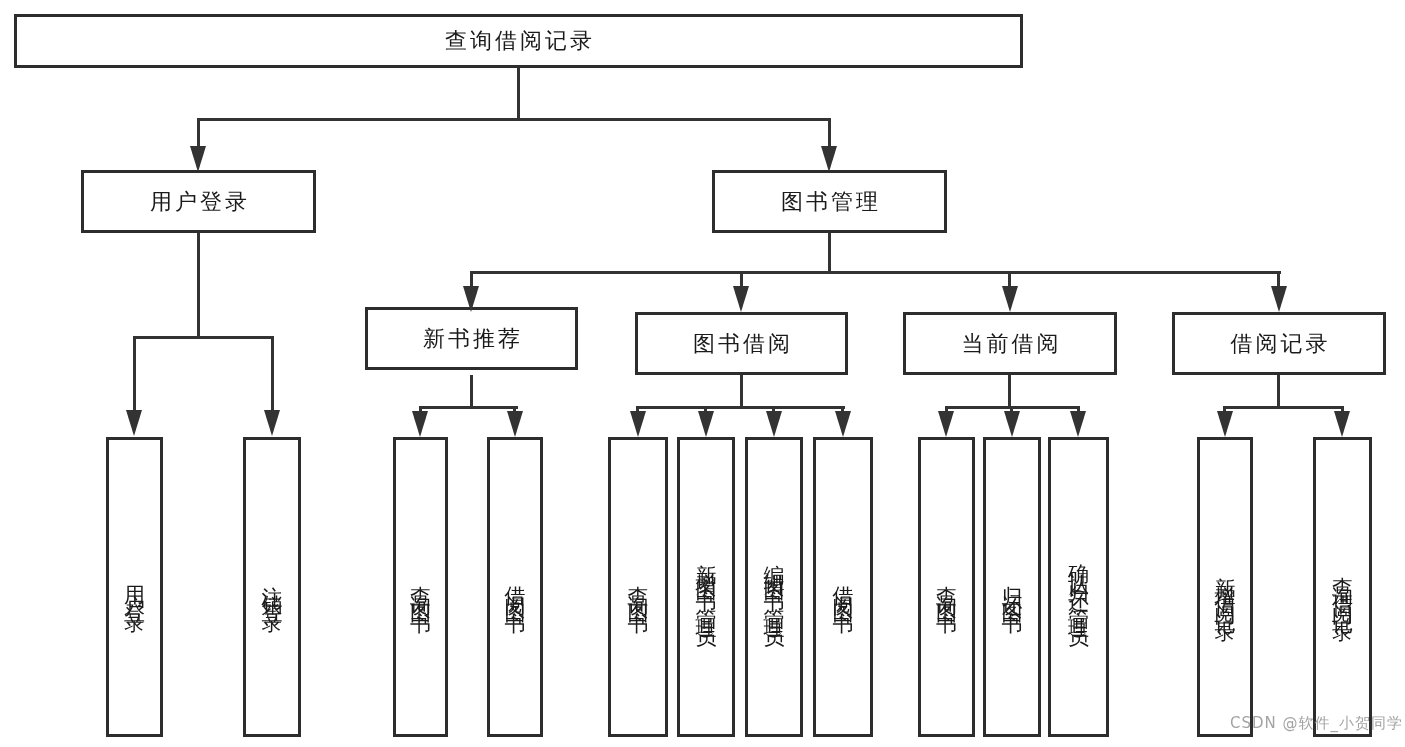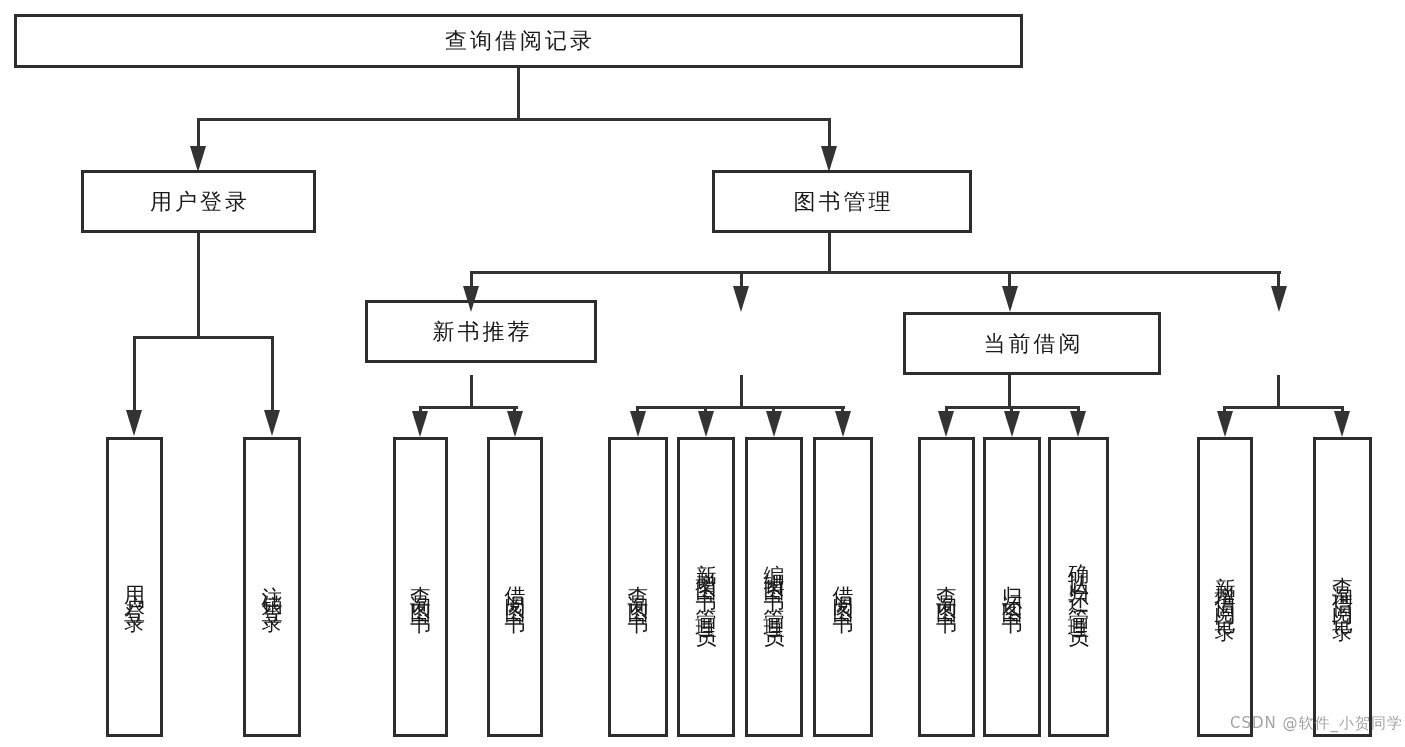--- a/index.html
+++ b/index.html
@@ -37,24 +37,26 @@
   }
 </style>
 </head>
 <body>
 
 <div id="stage">
 
   <div class="box" style="left:14px;top:14px;width:1009px;height:54px">查询借阅记录</div>
 
   <div class="box" style="left:81px;top:170px;width:235px;height:63px">用户登录</div>
-  <div class="box" style="left:712px;top:170px;width:260px;height:63px">图书管理</div>
+  <div class="box" style="left:712px;top:170px;width:235px;height:63px">图书管理</div>
 
-  <div class="box" style="left:365px;top:300px;width:232px;height:63px">新书推荐</div>
-  <div class="box" style="left:903px;top:312px;width:258px;height:63px">当前借阅</div>
+  <div class="box" style="left:365px;top:307px;width:213px;height:63px">新书推荐</div>
+  <div class="box" style="left:635px;top:312px;width:213px;height:63px">图书借阅</div>
+  <div class="box" style="left:903px;top:312px;width:214px;height:63px">当前借阅</div>
+  <div class="box" style="left:1172px;top:312px;width:214px;height:63px">借阅记录</div>
 
   <div class="box vbox" style="left:106px;top:437px;width:57px;height:300px">用户登录</div>
   <div class="box vbox" style="left:243px;top:437px;width:58px;height:300px">注销登录</div>
 
   <div class="box vbox" style="left:393px;top:437px;width:55px;height:300px">查询图书</div>
   <div class="box vbox" style="left:487px;top:437px;width:56px;height:300px">借阅图书</div>
 
   <div class="box vbox" style="left:608px;top:437px;width:60px;height:300px">查询图书</div>
   <div class="box vbox" style="left:677px;top:437px;width:58px;height:300px">新增图书（管理员）</div>
   <div class="box vbox" style="left:745px;top:437px;width:58px;height:300px">编辑图书（管理员）</div>

